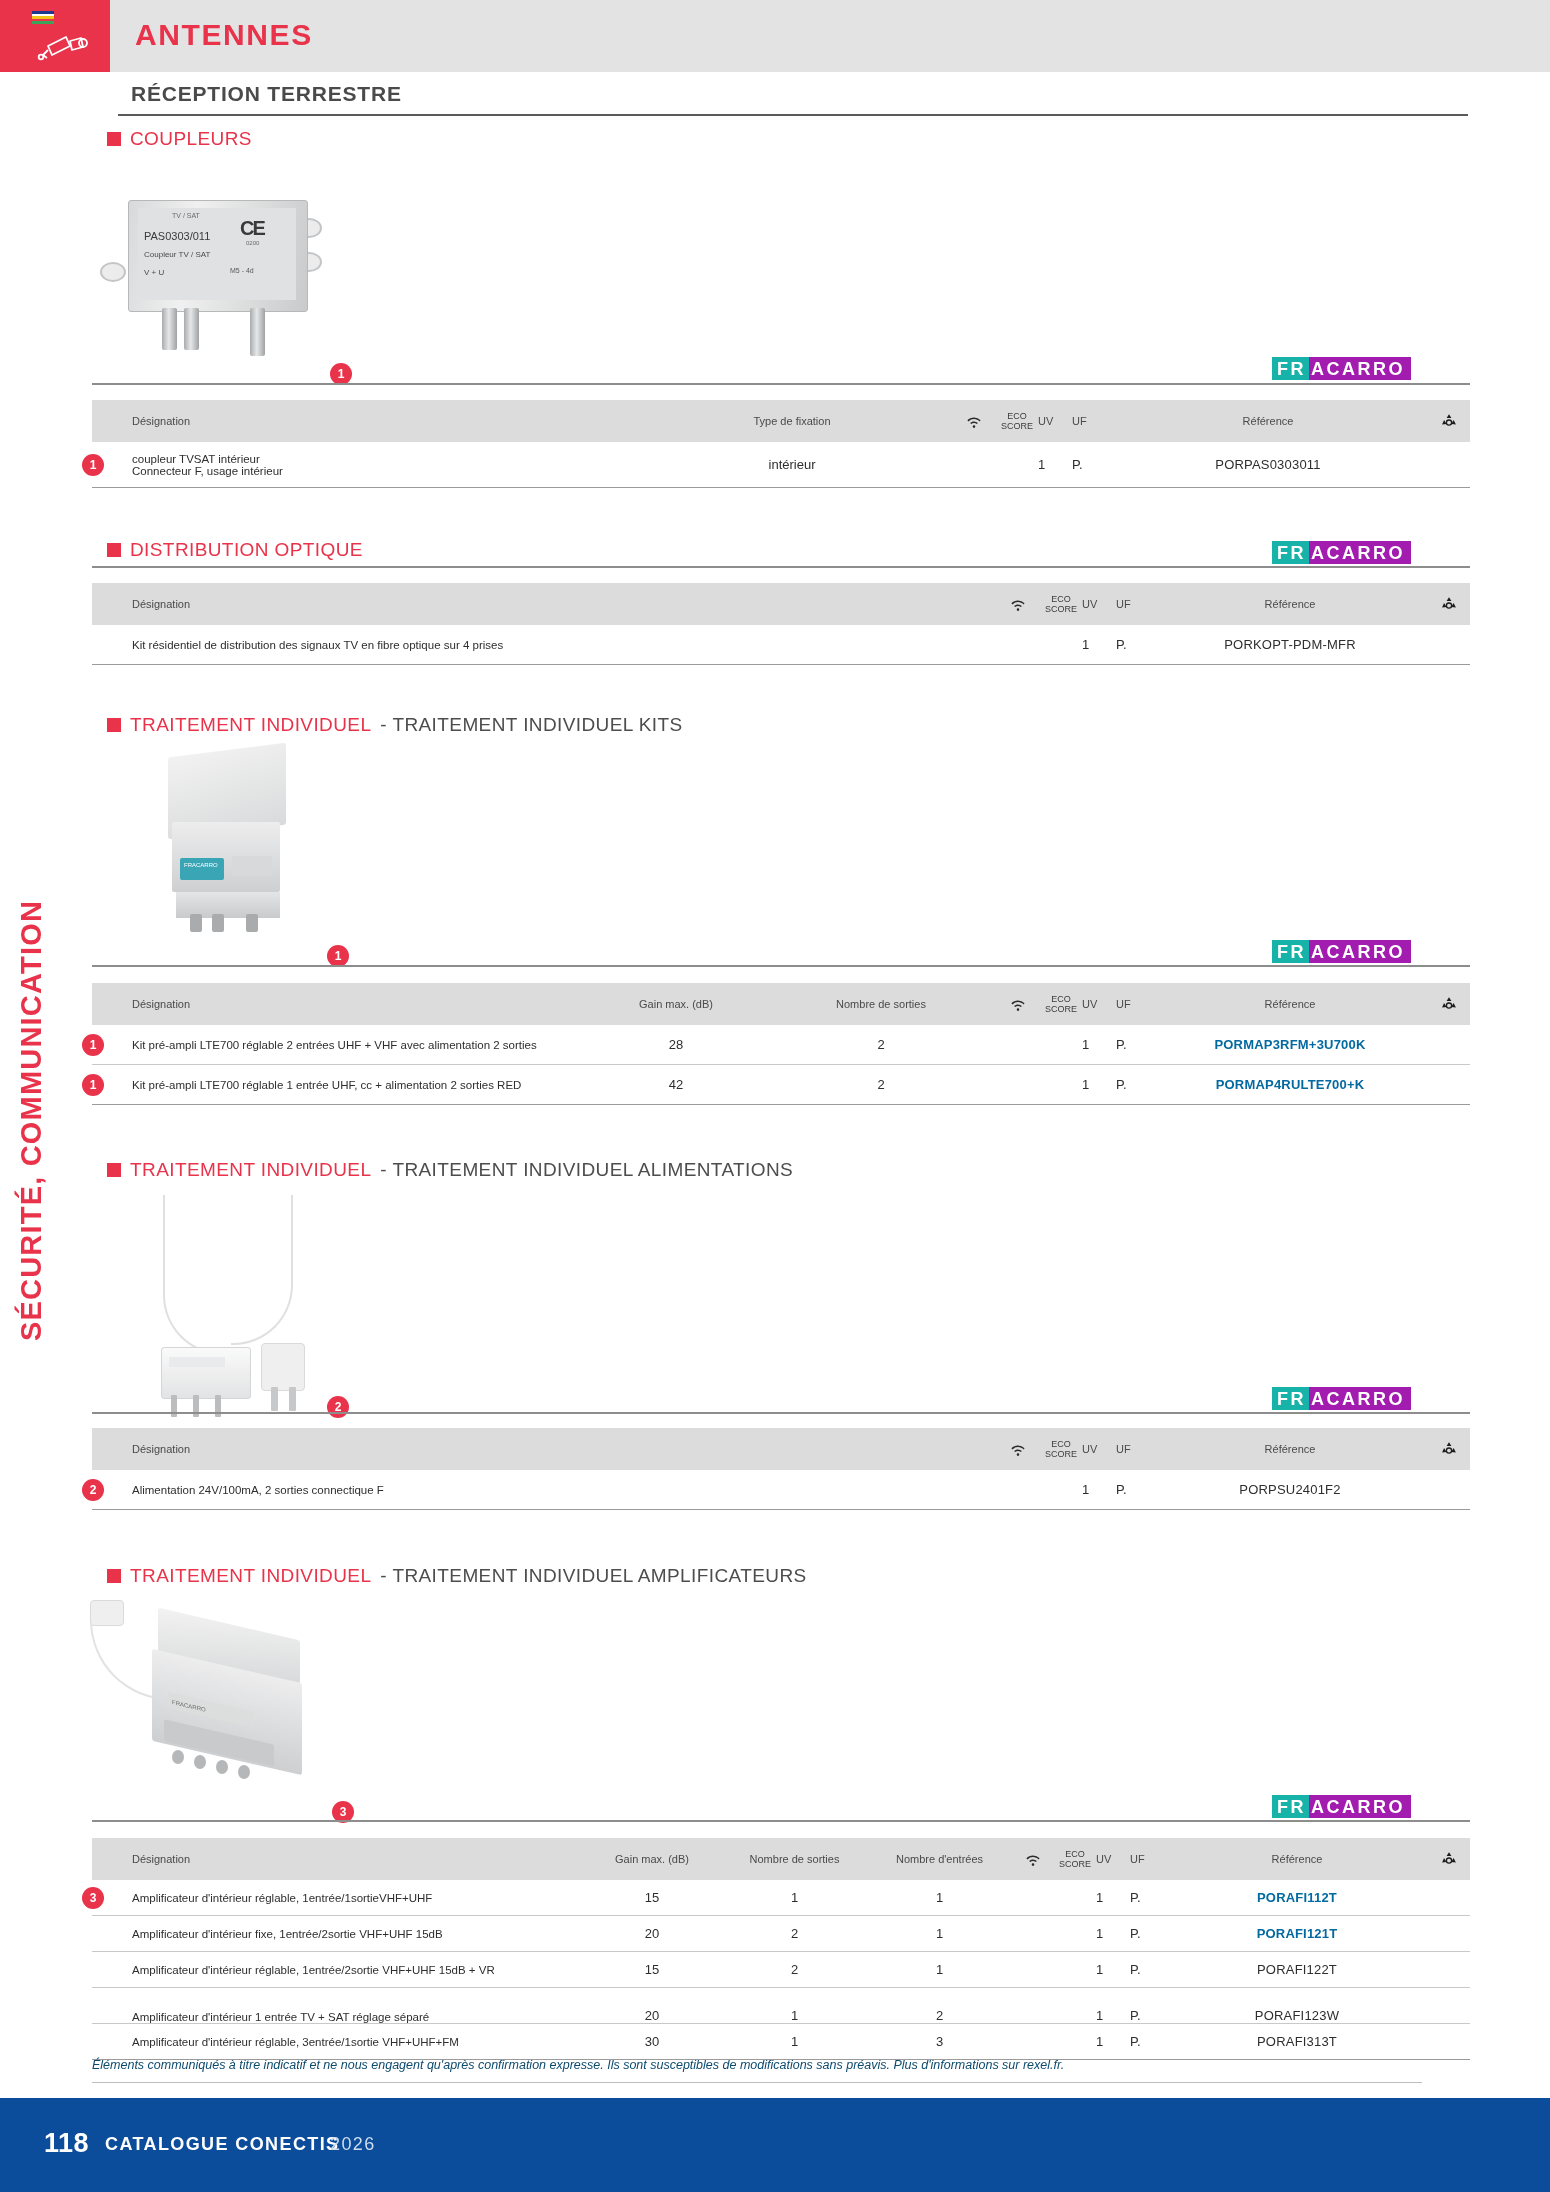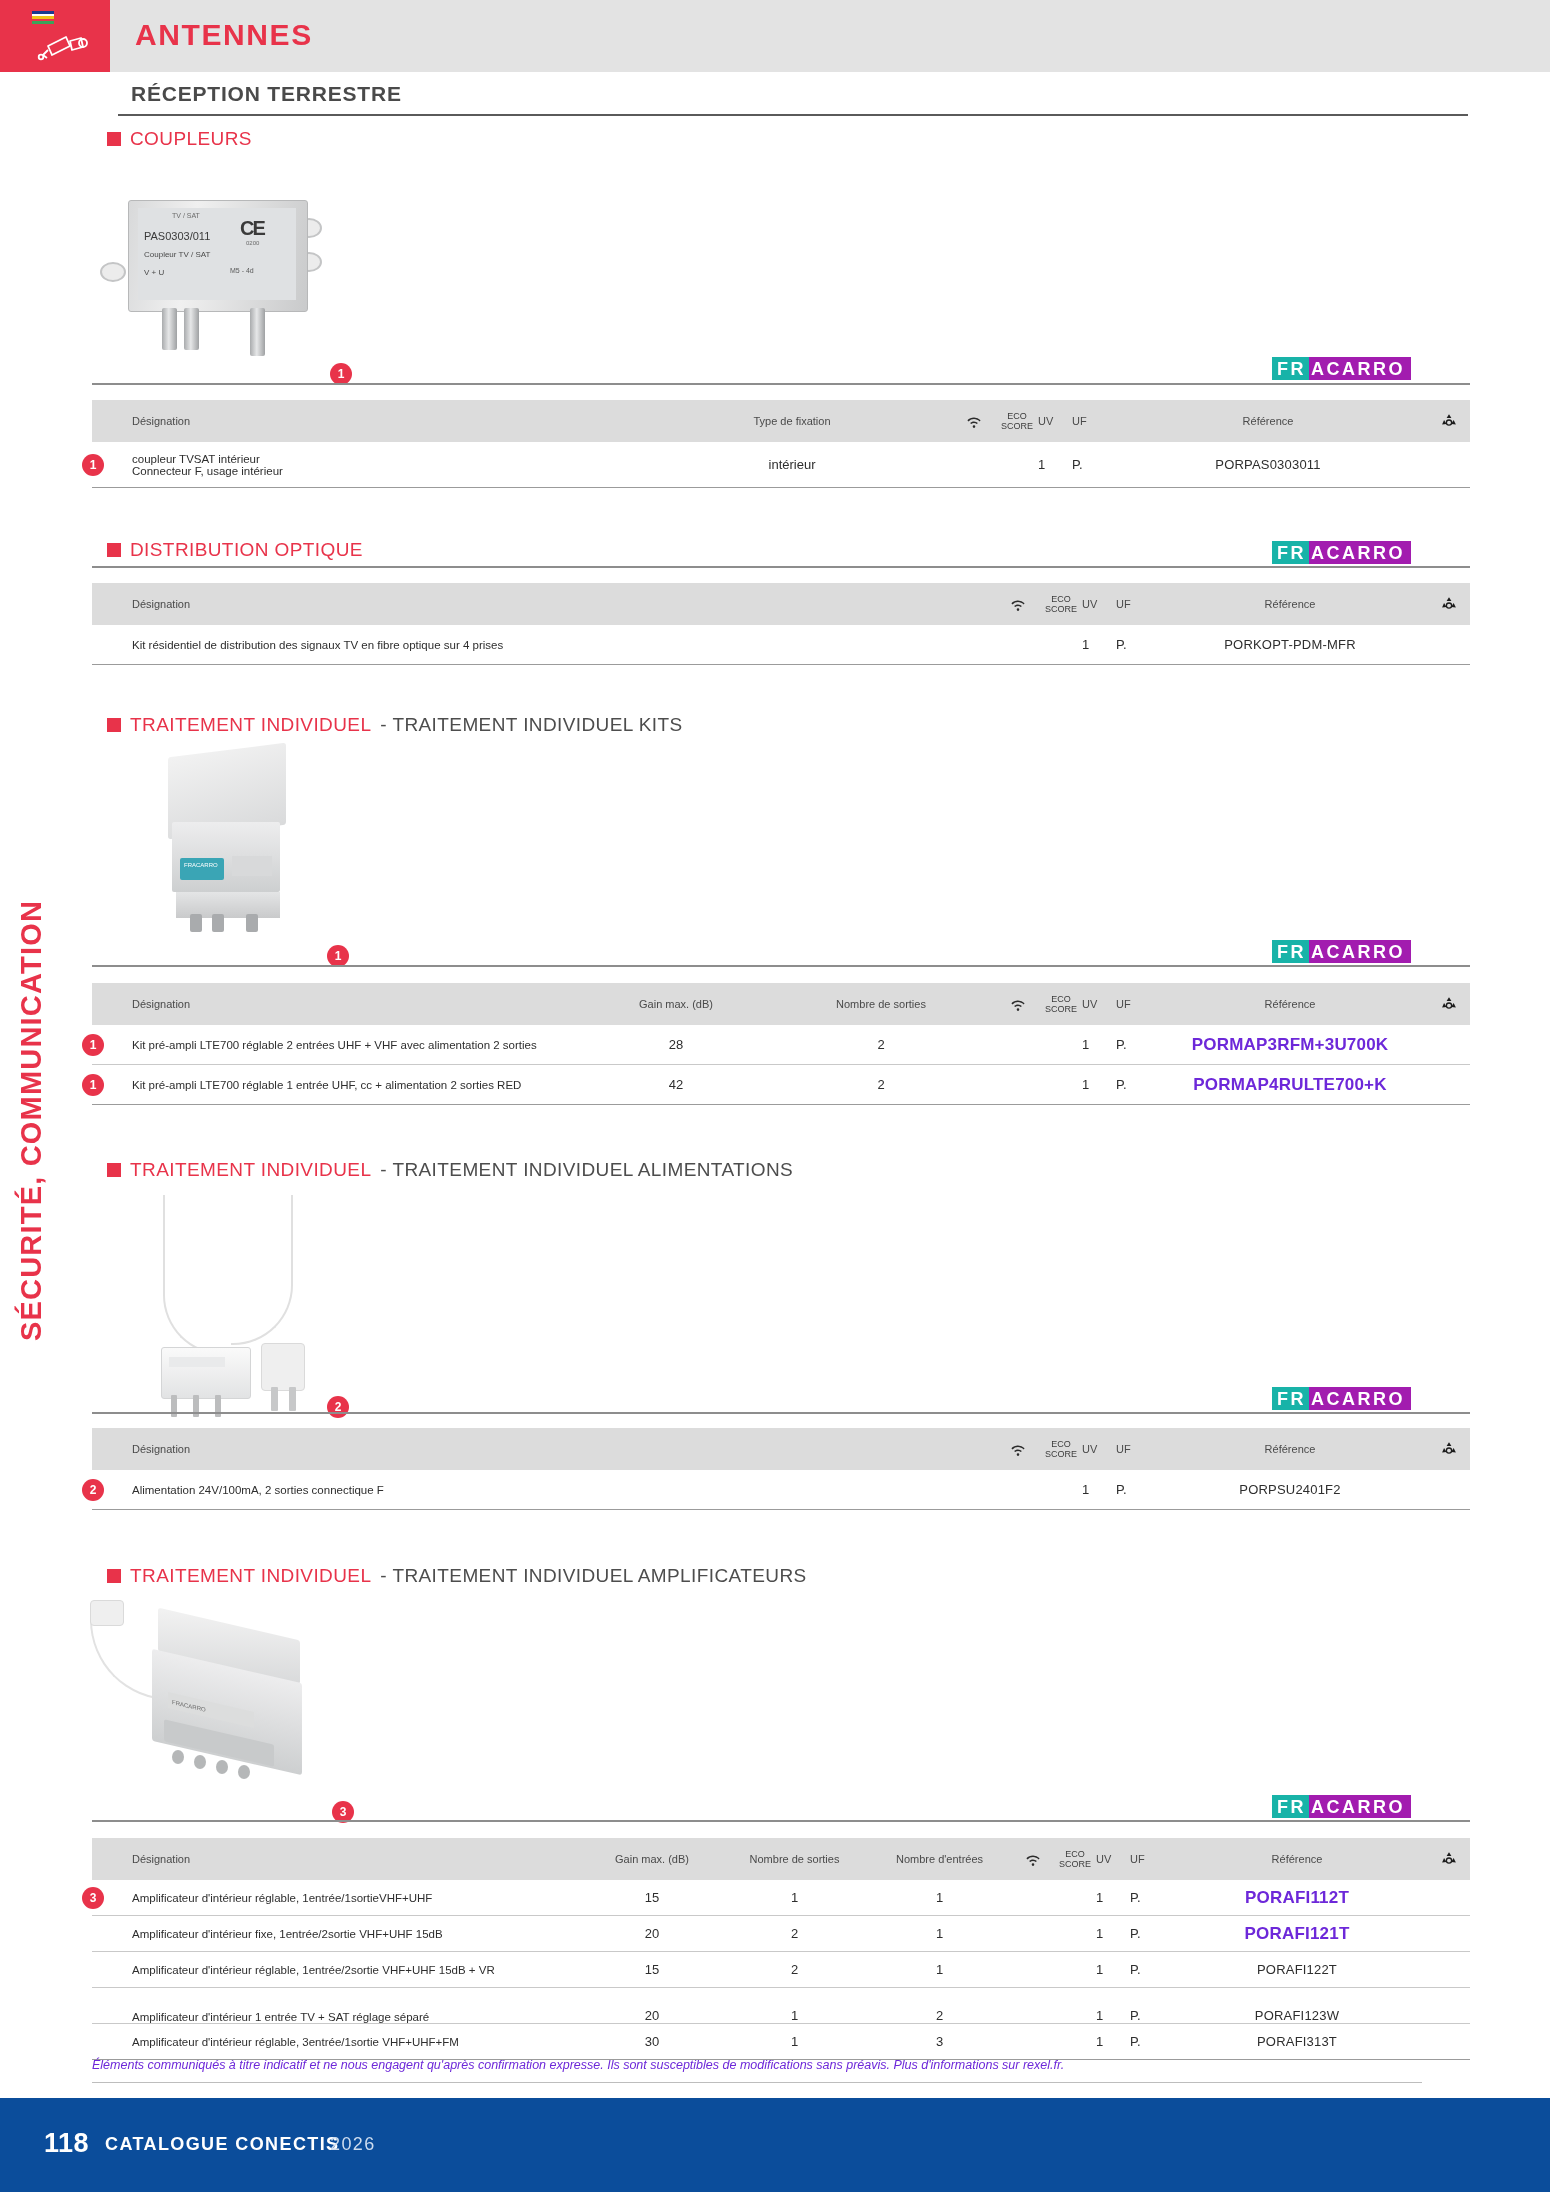--- a/index.html
+++ b/index.html
@@ -77,21 +77,21 @@
   .tbl .row {
     display:flex; align-items:center; position:relative;
     border-bottom:1px solid #c9c9c9; background:#fff;
   }
   .tbl .row:last-child { border-bottom:1px solid #9b9b9b; }
   .c-des { padding-left:40px; }
   .c-num { text-align:center; }
   .c-ref { text-align:center; }
   .th { font-size:11px; color:#4a4a4a; }
   .th-eco { font-size:9px; line-height:10px; text-align:center; }
-  .ref-b { font-weight:bold; font-size:17px; color:#6d28d9; letter-spacing:0.2px;}
+  .ref-b { font-weight:bold; font-size:13px; color:#0369a1; letter-spacing:0.2px;}
   .ref-n { font-size:13px; color:#2e2e2e; letter-spacing:0.2px;}
   .val { font-size:13px; }
 
   .badge {
     position:absolute; width:22px; height:22px; border-radius:50%;
     background:#e8334a; color:#fff; font-size:12px; font-weight:bold;
     display:flex; align-items:center; justify-content:center;
   }
   .badge-img {
     position:absolute; width:22px; height:22px; border-radius:50%;
@@ -118,21 +118,21 @@
   .cable { position:absolute; border:1.5px solid #dcdcdc; border-radius:50%/40%; }
 
   
   .psu-box { position:absolute; background:linear-gradient(180deg,#fafafa,#e2e3e4); border:1px solid #d4d5d6; border-radius:3px; }
   .psu-pin { position:absolute; background:#bcbdbe; border-radius:1px; }
   .plug { position:absolute; background:#efefef; border:1px solid #dadada; border-radius:4px; }
 
   
   .foot-note {
     position:absolute; left:92px; top:2058px; width:1330px;
-    font-size:12.5px; font-style:italic; color:#6d28d9;
+    font-size:12.5px; font-style:italic; color:#0c4a6e;
   }
   .foot-rule { position:absolute; left:92px; top:2082px; width:1330px; height:1px; background:#bdbdbd; }
   .foot-band {
     position:absolute; left:0; top:2098px; width:1550px; height:94px;
     background:#0b4d9b;
   }
   .foot-pg {
     position:absolute; left:44px; top:2128px;
     font-size:27px; font-weight:bold; color:#ffffff; letter-spacing:0.5px;
   }

